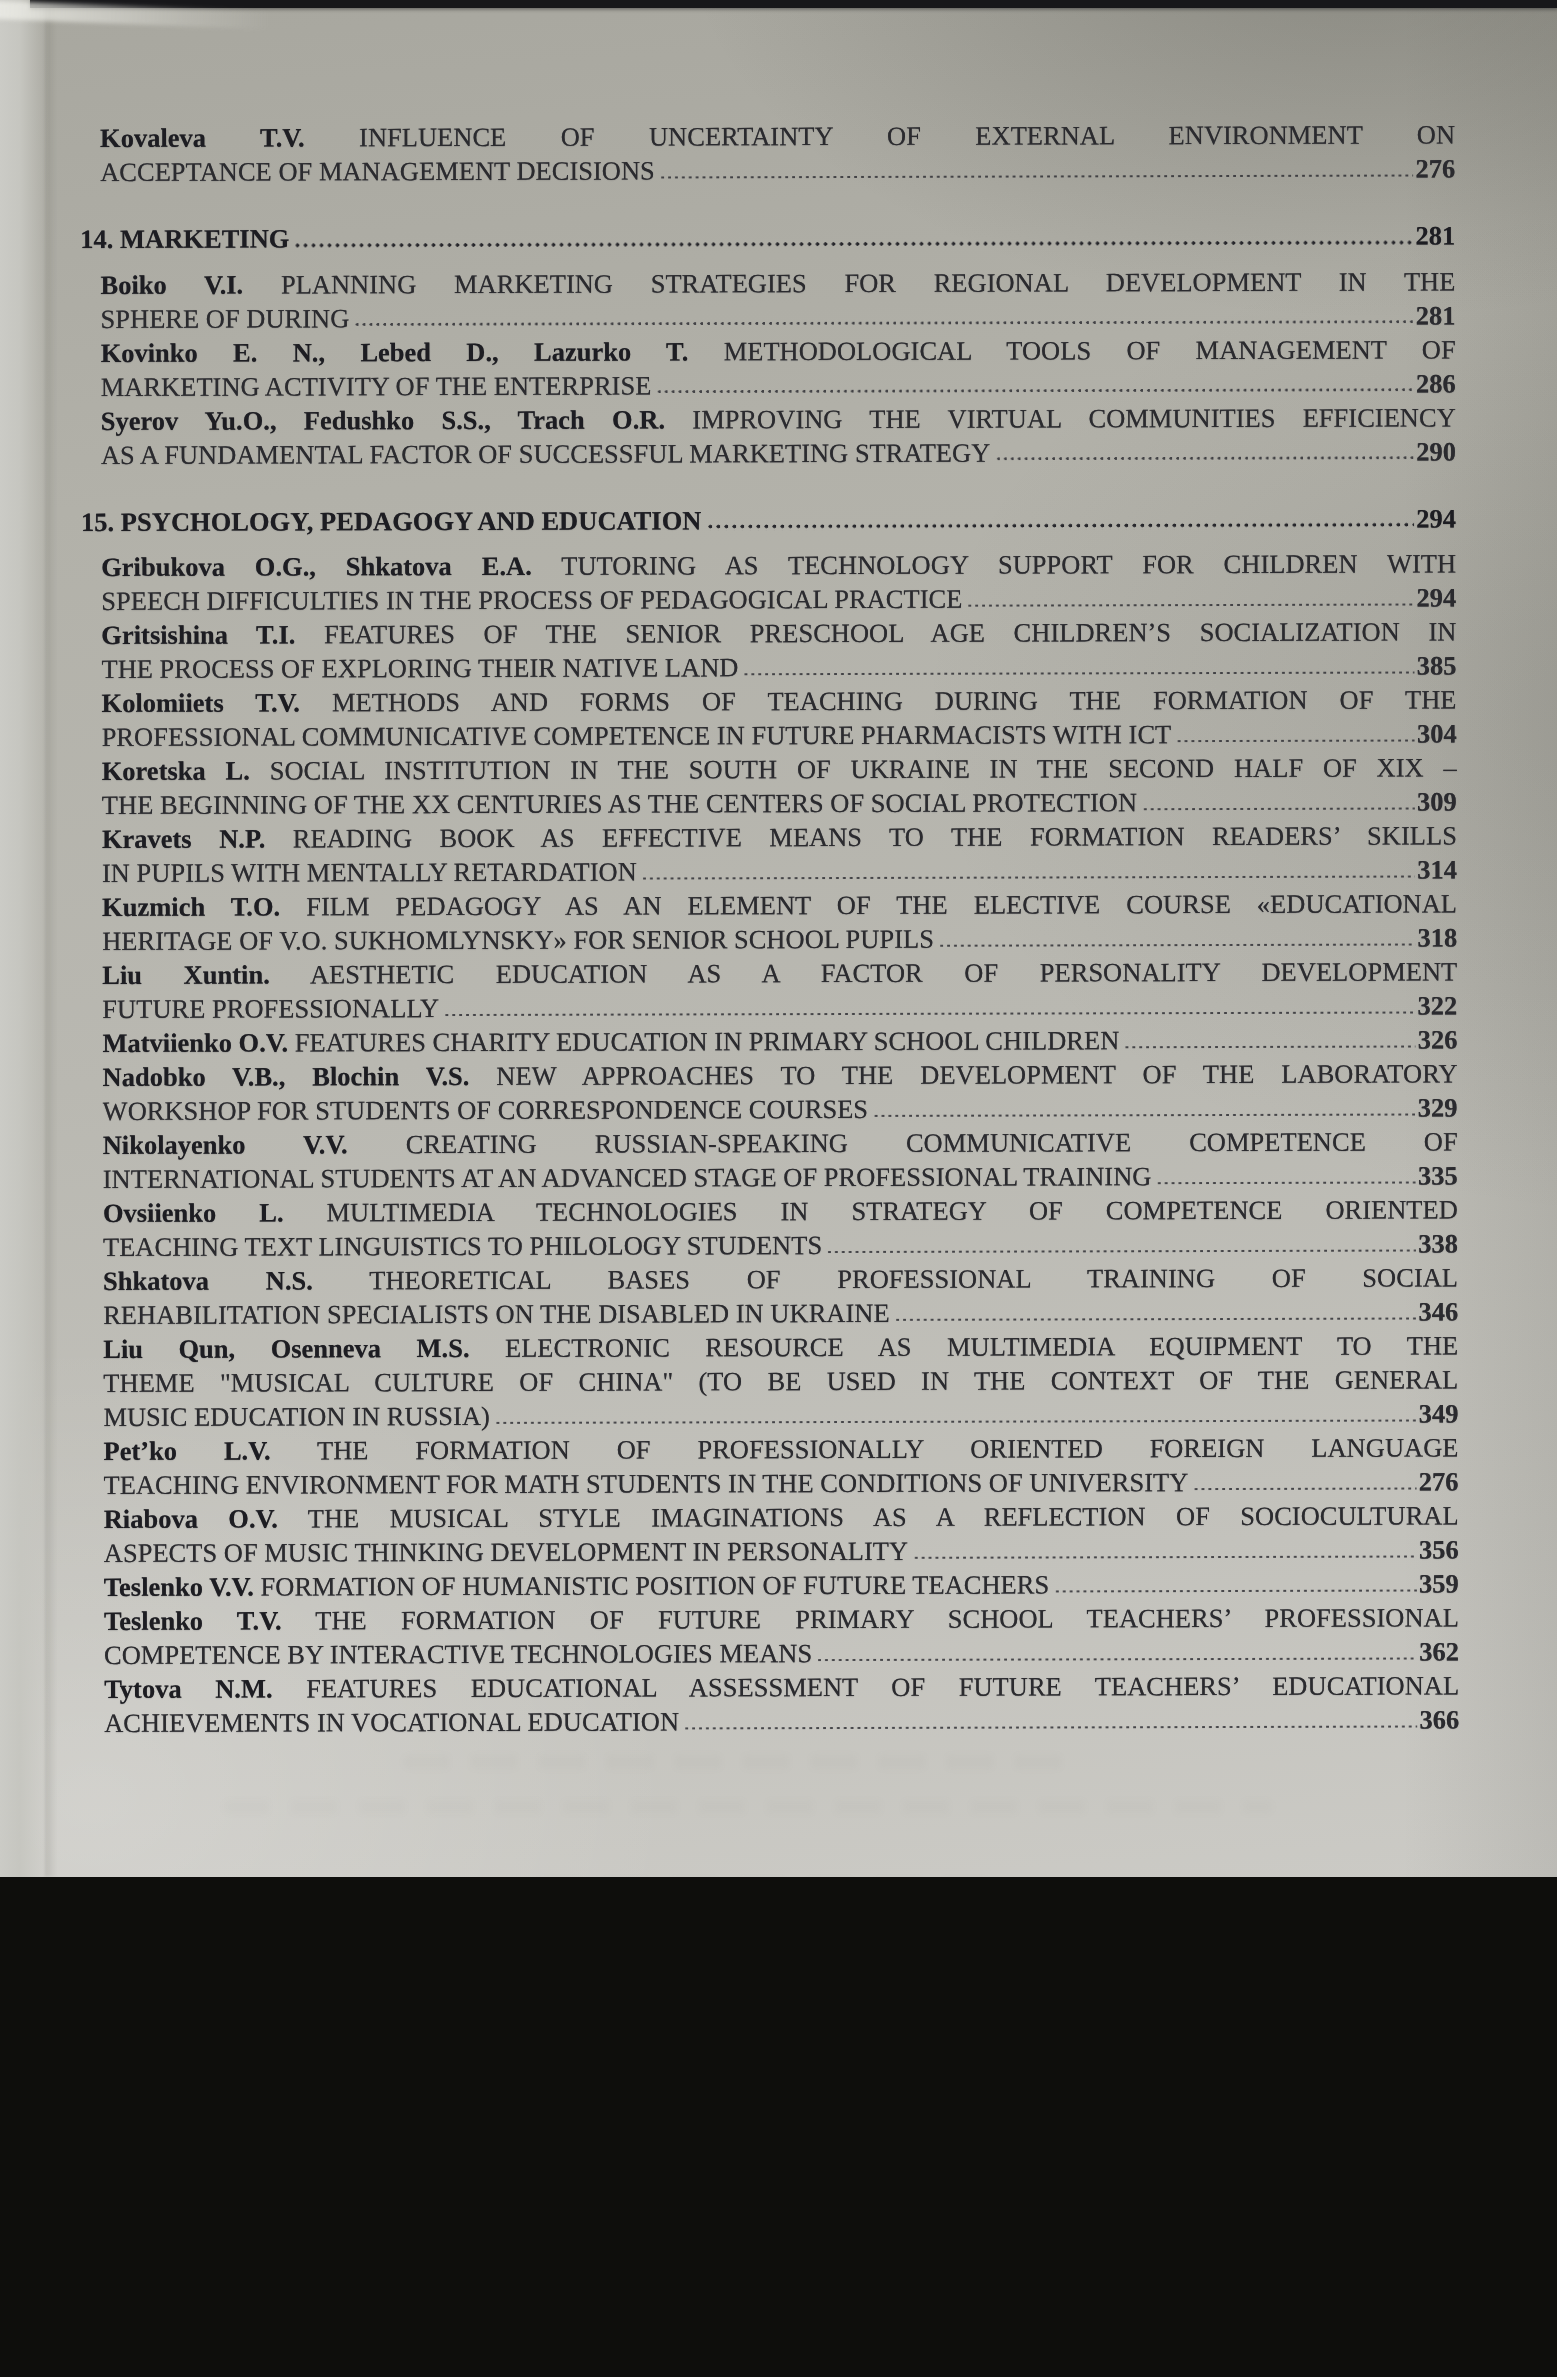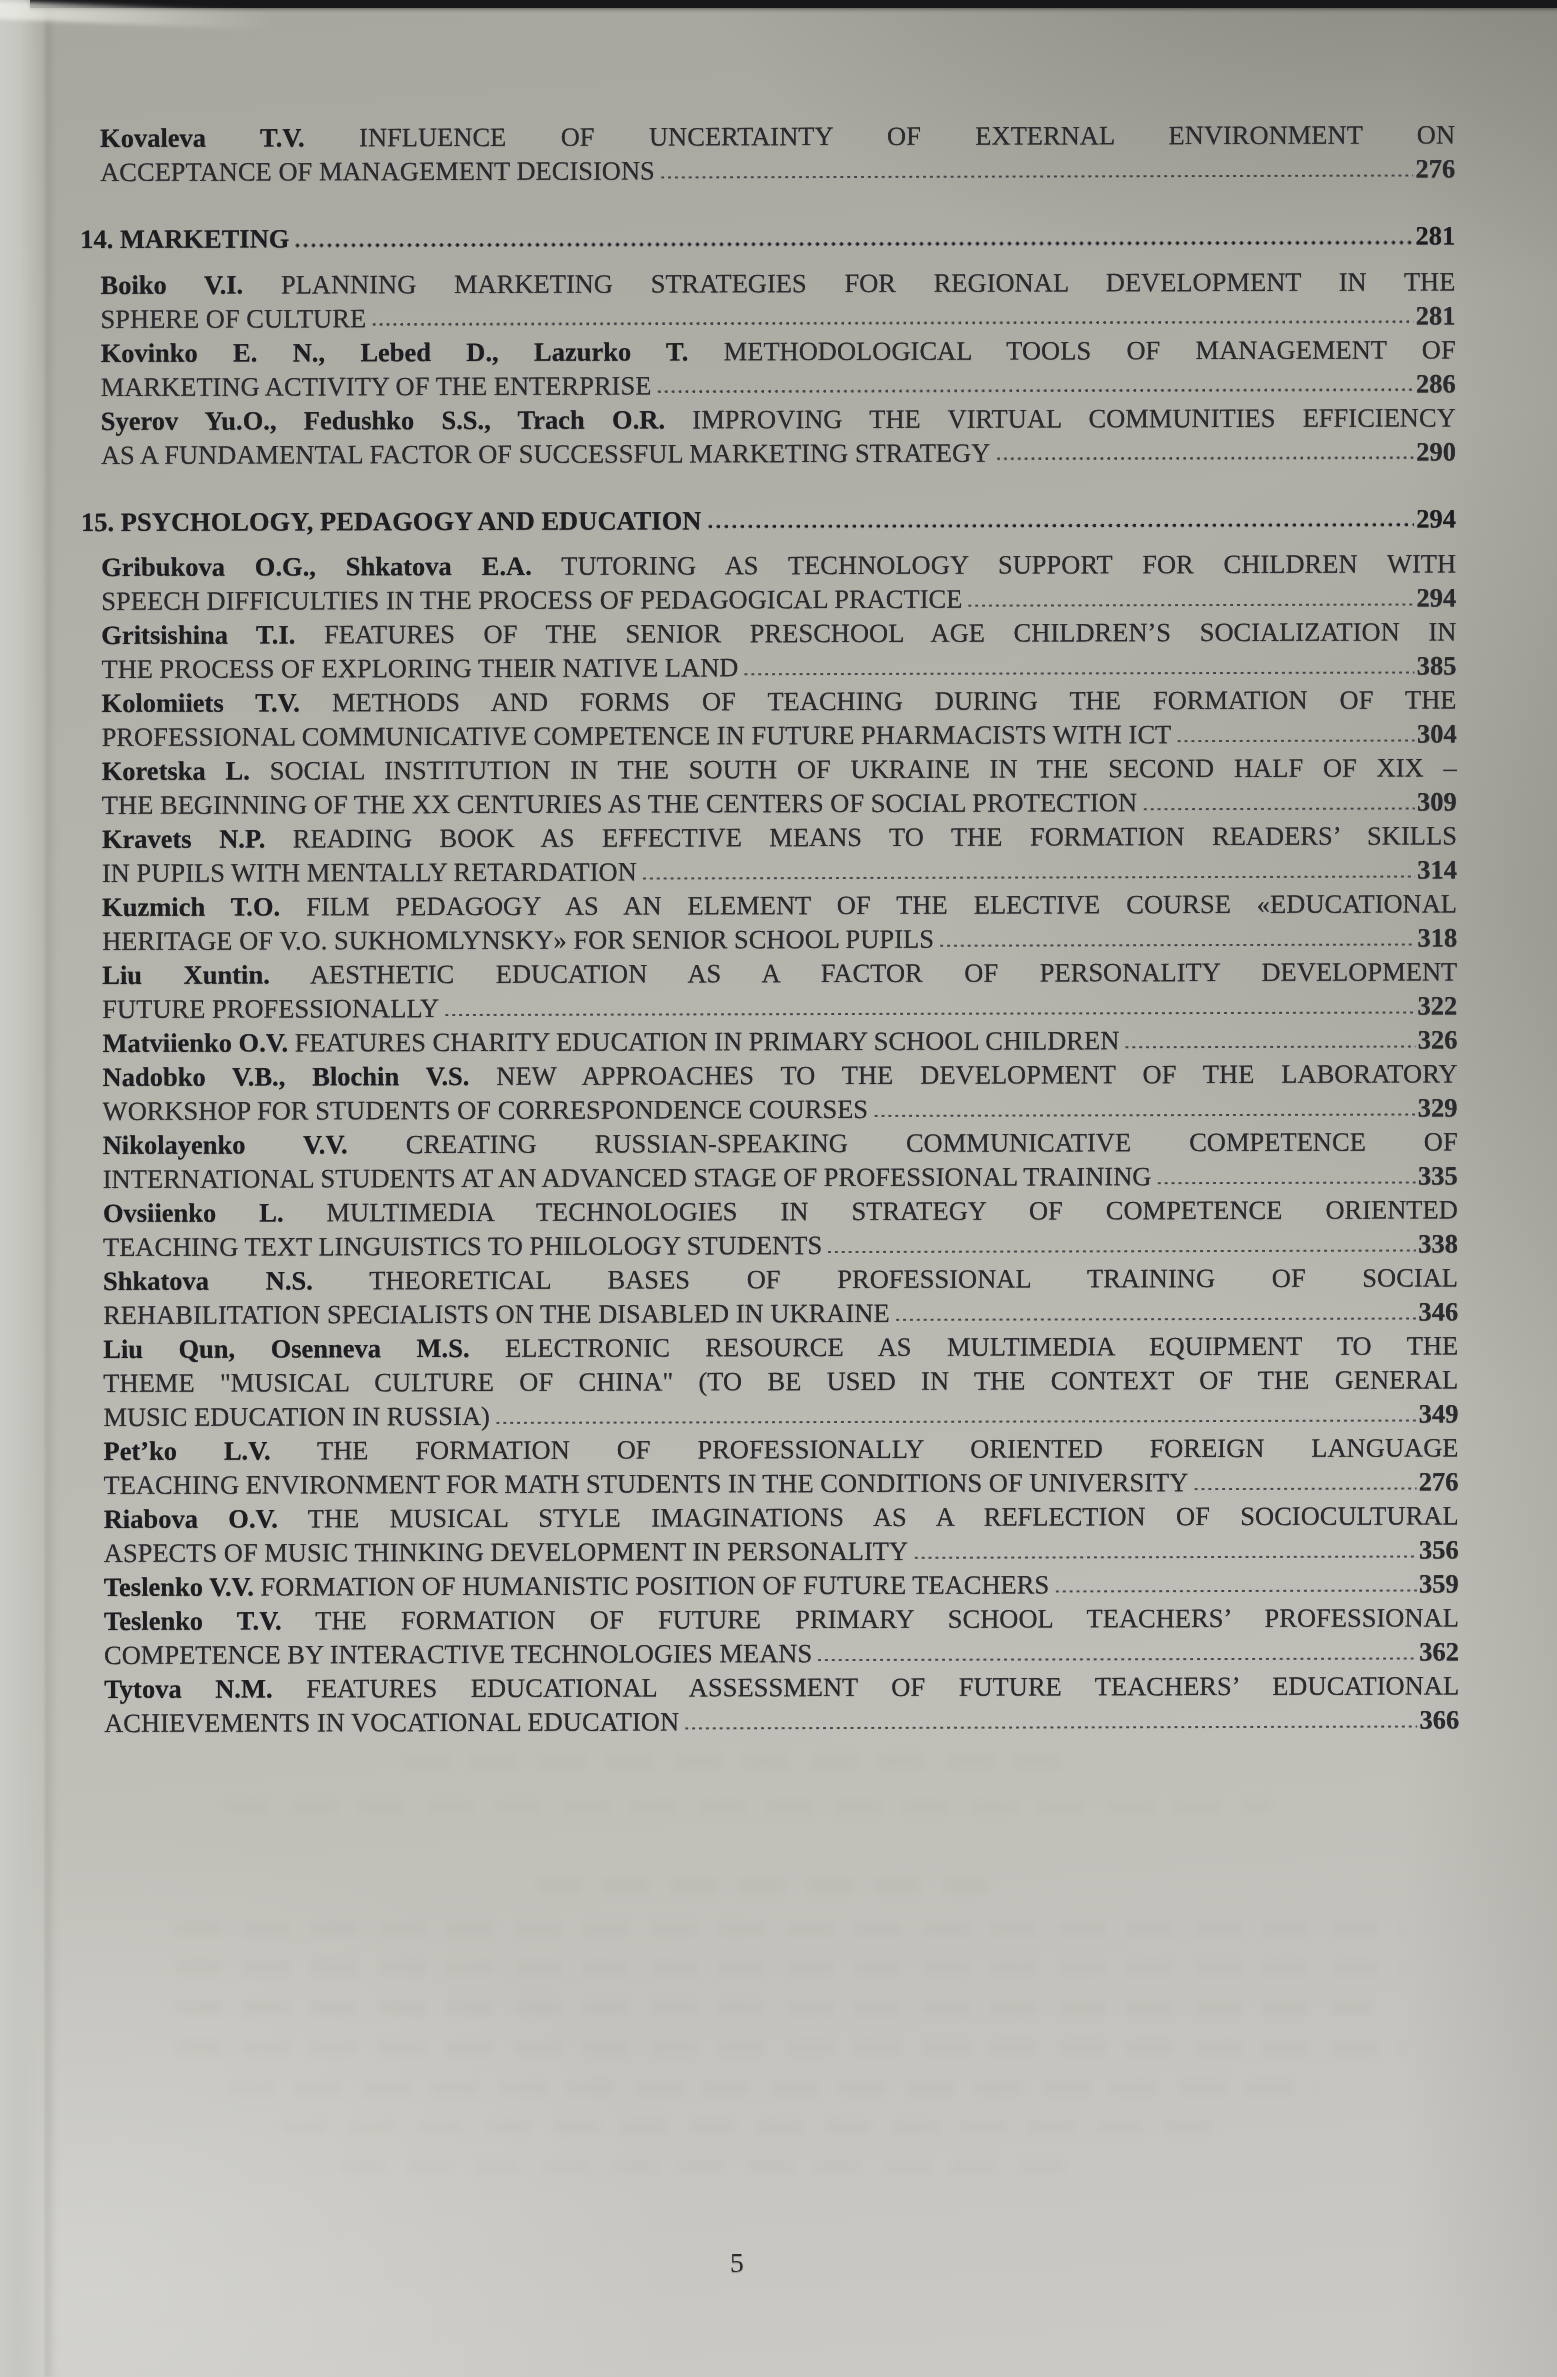--- a/index.html
+++ b/index.html
@@ -1,16 +1,16 @@
 <!DOCTYPE html>
 <html style="font-size:8.5px"><head>
 <meta charset="utf-8">
 <style>
   html,body{margin:0;padding:0;background:#0e0e0c;}
-  #stage{position:relative;width:1558px;height:2377px;overflow:hidden;
+  #stage{position:relative;width:1558px;height:1877px;overflow:hidden;
          font-family:"Liberation Serif","DejaVu Serif",serif;}
   
   .paper{position:absolute;inset:0;
     background:
       radial-gradient(1113px 636px at 88% -4%, rgba(58,58,50,.30), rgba(0,0,0,0) 62%),
       radial-gradient(1272px 848px at 108% 38%, rgba(70,70,62,.16), rgba(0,0,0,0) 60%),
       radial-gradient(1007px 795px at 6% 96%, rgba(255,255,255,.20), rgba(0,0,0,0) 58%),
       linear-gradient(90deg, rgba(0,0,0,0) 90%, rgba(55,55,48,.10) 100%),
       linear-gradient(176deg,#a8a79f 0%,#b2b1a9 26%,#b9b8b1 55%,#c3c2bc 82%,#cbcac5 100%);
   }
@@ -73,21 +73,21 @@
         </div>
       </div>
       <div class="row last section">
         <span class="txt">14. MARKETING</span>
         <div class="leader boldlead"></div>
         <span class="pagenum">281</span>
       </div>
       <div class="entry">
         <div class="row just"><span class="bold">Boiko V.I.</span> <span>PLANNING MARKETING STRATEGIES FOR REGIONAL DEVELOPMENT IN THE</span></div>
         <div class="row last">
-          <span class="txt"><span>SPHERE OF CULTURE</span></span>
+          <span class="txt"><span>SPHERE OF DURING</span></span>
           <div class="leader"></div>
           <span class="pagenum">281</span>
         </div>
       </div>
       <div class="entry">
         <div class="row just"><span class="bold">Kovinko E. N., Lebed D., Lazurko T.</span> <span>METHODOLOGICAL TOOLS OF MANAGEMENT OF</span></div>
         <div class="row last">
           <span class="txt"><span>MARKETING ACTIVITY OF THE ENTERPRISE</span></span>
           <div class="leader"></div>
           <span class="pagenum">286</span>

